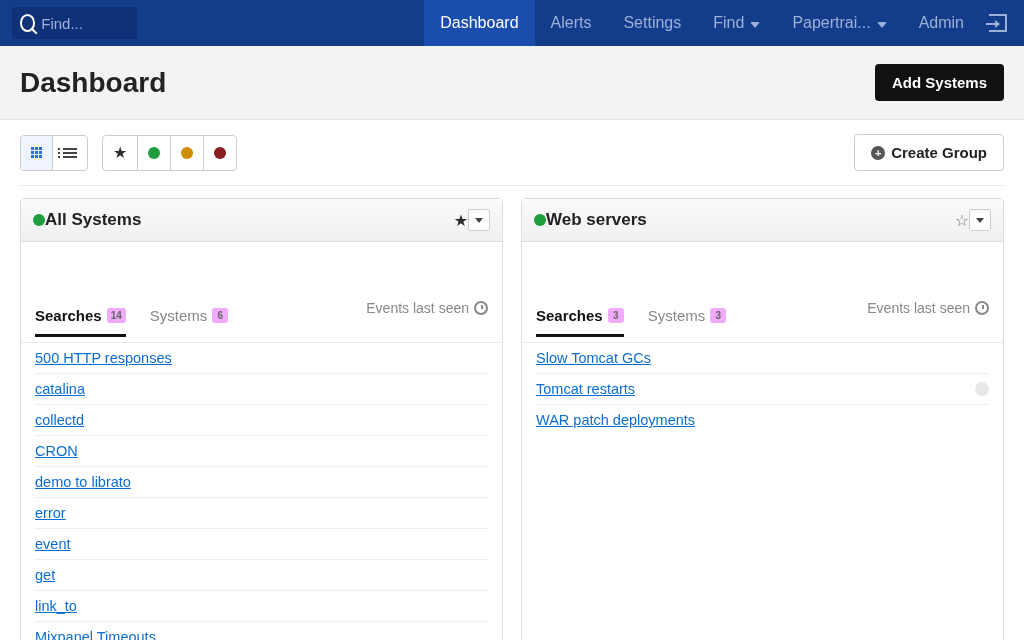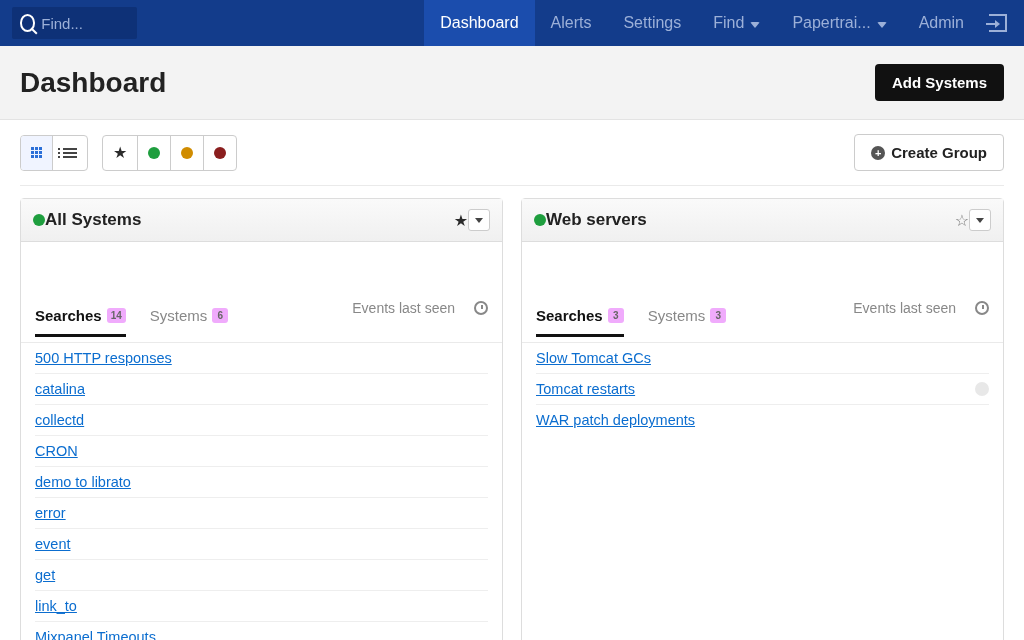--- a/index.html
+++ b/index.html
@@ -39,21 +39,21 @@
 .card { flex:1; border:1px solid #ddd; border-radius:4px; background:#fff; min-width:0; }
 .card-hd { background: linear-gradient(#fafafa,#f0f0f0); border-bottom:1px solid #ddd; padding:10px 12px; display:flex; align-items:center; }
 .card-hd-title { font-size:17px; font-weight:700; color:#222; flex:1; }
 .drop-btn { border:1px solid #ccc; background:#fff; border-radius:3px; width:22px; height:22px; display:flex;align-items:center;justify-content:center;cursor:pointer;}
 .drop-btn::after { content:''; width:0;height:0;border-left:4px solid transparent;border-right:4px solid transparent;border-top:5px solid #444;}
 
 .tabs { display:flex; align-items:center; padding: 12px 14px 0; border-bottom:1px solid #eaeaea; gap:24px;margin-top:46px; }
 .tab { padding-bottom:10px; color:#888; font-size:15px; cursor:pointer; display:flex;align-items:center;gap:5px; border-bottom:3px solid transparent; margin-bottom:-1px;}
 .tab.active { color:#111; font-weight:700; border-bottom-color:#111; }
 .badge { background:#f0abfc; color:#666; border-radius:3px; font-size:10px; padding:2px 4px; font-weight:600; min-width:16px; text-align:center; display:inline-block;}
-.tabs-right { margin-left:auto; color:#888; font-size:14px; display:flex; align-items:center; gap:19px; padding-bottom:26px;}
+.tabs-right { margin-left:auto; color:#888; font-size:14px; display:flex; align-items:center; gap:5px; padding-bottom:26px;}
 .clock-ico { width:14px;height:14px;border:2px solid #888;border-radius:50%;position:relative;display:inline-block;}
 .clock-ico::after{content:'';position:absolute;width:1.5px;height:4px;background:#888;top:2px;left:5px;}
 
 .rowlist { padding: 0 14px; }
 .row { padding:7px 0; border-bottom:1px solid #eee; display:flex; align-items:center;}
 .row:last-child { border-bottom:none; }
 .row a { font-size:14.5px;text-align:center; }
 .more-row { color:#777; text-decoration:underline; cursor:pointer; }
 .alert-dot { width:14px;height:14px;background:#e8e8e8;border-radius:50%;margin-left:auto;display:inline-block;}
 

